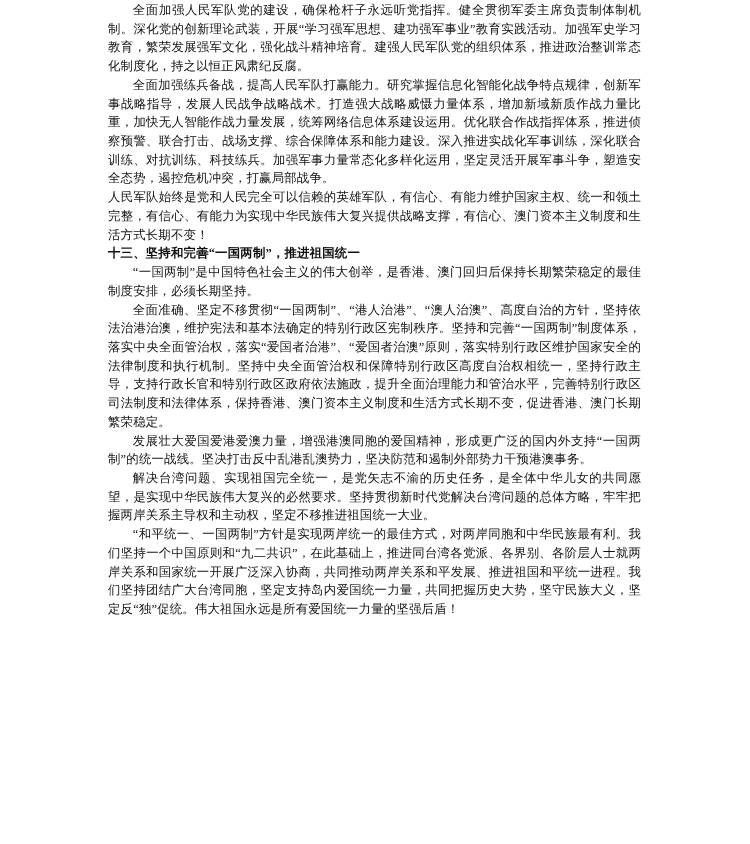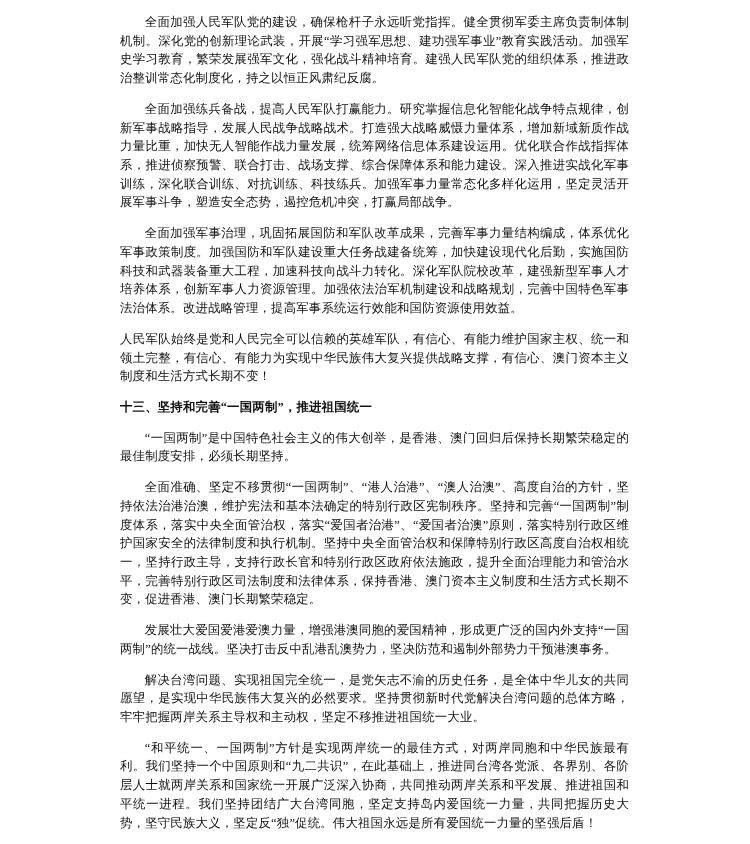--- a/index.html
+++ b/index.html
@@ -19,38 +19,37 @@
     top: 1px;
     width: 533px;
     font-family: "Liberation Serif", "DejaVu Serif", serif;
     font-size: 12.4px;
     line-height: 18.72px;
     color: #111111;
     text-align: justify;
     letter-spacing: 0.2px;
   }
   .page p {
-    margin: 12px;
+    margin: 0;
     padding: 0;
   }
   .page p.indent {
     text-indent: 2em;
   }
   .page p.heading {
     text-indent: 0;
     font-weight: bold;
   }
 </style>
 </head>
 <body>
 
 <div class="page">
   <p class="indent">全面加强人民军队党的建设，确保枪杆子永远听党指挥。健全贯彻军委主席负责制体制机制。深化党的创新理论武装，开展“学习强军思想、建功强军事业”教育实践活动。加强军史学习教育，繁荣发展强军文化，强化战斗精神培育。建强人民军队党的组织体系，推进政治整训常态化制度化，持之以恒正风肃纪反腐。</p>
   <p class="indent">全面加强练兵备战，提高人民军队打赢能力。研究掌握信息化智能化战争特点规律，创新军事战略指导，发展人民战争战略战术。打造强大战略威慑力量体系，增加新域新质作战力量比重，加快无人智能作战力量发展，统筹网络信息体系建设运用。优化联合作战指挥体系，推进侦察预警、联合打击、战场支撑、综合保障体系和能力建设。深入推进实战化军事训练，深化联合训练、对抗训练、科技练兵。加强军事力量常态化多样化运用，坚定灵活开展军事斗争，塑造安全态势，遏控危机冲突，打赢局部战争。</p>
-  <p class="indent">全面加强军事治理，巩固拓展国防和军队改革成果，完善军事力量结构编成，体系优化军事政策制度。加强国防和军队建设重大任务战建备统筹，加快建设现代化后勤，实施国防科技和武器装备重大工程，加速科技向战斗力转化。深化军队院校改革，建强新型军事人才培养体系，创新军事人力资源管理。加强依法治军机制建设和战略规划，完善中国特色军事法治体系。改进战略管理，提高军事系统运行效能和国防资源使用效益。</p>
   <p>人民军队始终是党和人民完全可以信赖的英雄军队，有信心、有能力维护国家主权、统一和领土完整，有信心、有能力为实现中华民族伟大复兴提供战略支撑，有信心、澳门资本主义制度和生活方式长期不变！</p>
   <p class="heading">十三、坚持和完善“一国两制”，推进祖国统一</p>
   <p class="indent">“一国两制”是中国特色社会主义的伟大创举，是香港、澳门回归后保持长期繁荣稳定的最佳制度安排，必须长期坚持。</p>
   <p class="indent">全面准确、坚定不移贯彻“一国两制”、“港人治港”、“澳人治澳”、高度自治的方针，坚持依法治港治澳，维护宪法和基本法确定的特别行政区宪制秩序。坚持和完善“一国两制”制度体系，落实中央全面管治权，落实“爱国者治港”、“爱国者治澳”原则，落实特别行政区维护国家安全的法律制度和执行机制。坚持中央全面管治权和保障特别行政区高度自治权相统一，坚持行政主导，支持行政长官和特别行政区政府依法施政，提升全面治理能力和管治水平，完善特别行政区司法制度和法律体系，保持香港、澳门资本主义制度和生活方式长期不变，促进香港、澳门长期繁荣稳定。</p>
   <p class="indent">发展壮大爱国爱港爱澳力量，增强港澳同胞的爱国精神，形成更广泛的国内外支持“一国两制”的统一战线。坚决打击反中乱港乱澳势力，坚决防范和遏制外部势力干预港澳事务。</p>
   <p class="indent">解决台湾问题、实现祖国完全统一，是党矢志不渝的历史任务，是全体中华儿女的共同愿望，是实现中华民族伟大复兴的必然要求。坚持贯彻新时代党解决台湾问题的总体方略，牢牢把握两岸关系主导权和主动权，坚定不移推进祖国统一大业。</p>
   <p class="indent">“和平统一、一国两制”方针是实现两岸统一的最佳方式，对两岸同胞和中华民族最有利。我们坚持一个中国原则和“九二共识”，在此基础上，推进同台湾各党派、各界别、各阶层人士就两岸关系和国家统一开展广泛深入协商，共同推动两岸关系和平发展、推进祖国和平统一进程。我们坚持团结广大台湾同胞，坚定支持岛内爱国统一力量，共同把握历史大势，坚守民族大义，坚定反“独”促统。伟大祖国永远是所有爱国统一力量的坚强后盾！</p>
 </div>
 
 </body></html>

